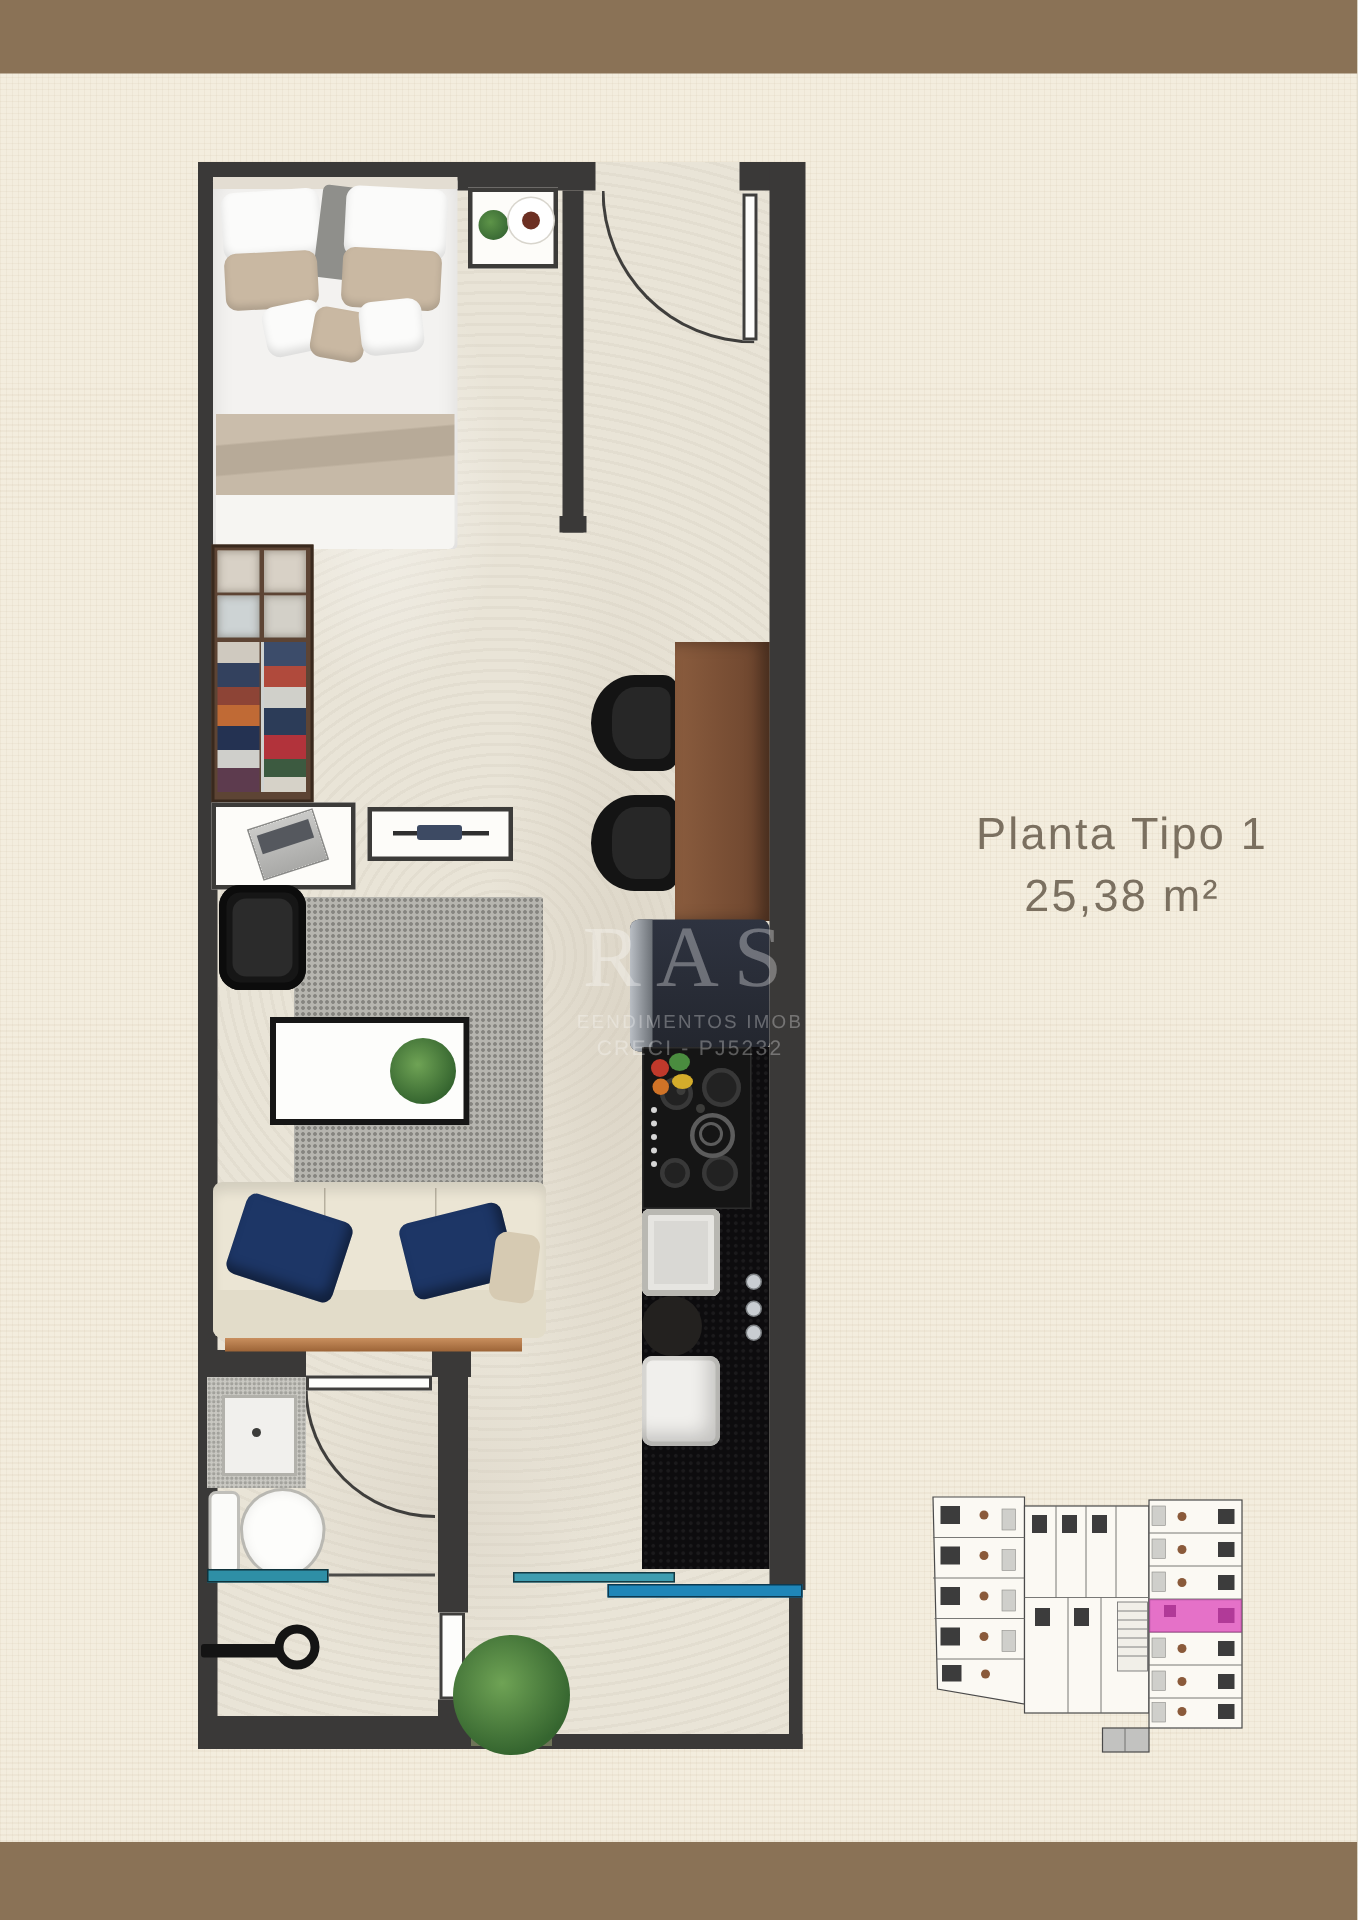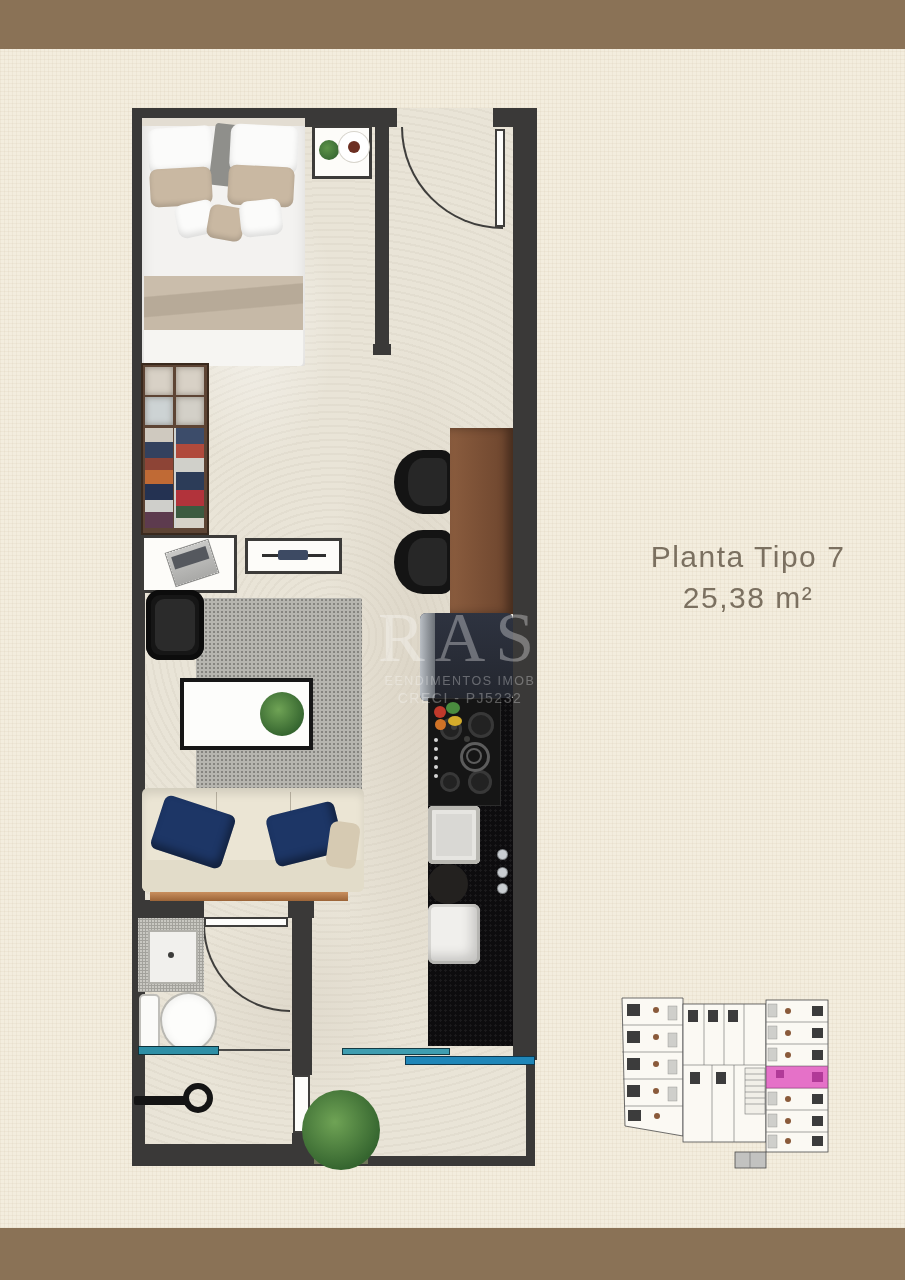--- a/index.html
+++ b/index.html
@@ -77,21 +77,21 @@
   .tank{left:9px;top:888px;width:21px;height:56px;background:#fbfbf9;border:2px solid #c0bfba;border-radius:5px;box-sizing:border-box;}
   .toilet{left:30px;top:886px;width:57px;height:60px;background:#fdfdfb;border:2px solid #b9b8b2;border-radius:50% 50% 50% 50%/46% 46% 54% 54%;box-sizing:border-box;box-shadow:inset 0 0 8px rgba(0,0,0,.08);}
   .bglass{left:8px;top:940px;width:81px;height:9px;background:#2e8fa6;border:1px solid #0f333c;box-sizing:border-box;}
   .bline{left:89px;top:943px;width:71px;height:2px;background:#4c4b49;}
   .sh-arm{left:4px;top:990px;width:53px;height:9px;background:#141414;border-radius:2px;}
   .sh-head{left:53px;top:977px;width:30px;height:30px;border:6px solid #141414;border-radius:50%;box-sizing:border-box;background:transparent;}
   .potplant{border-radius:50%;background:radial-gradient(circle at 42% 40%, #6fa355, #35652f 72%);
      box-shadow: 18px 6px 0 -14px #3f7a39, -16px 10px 0 -13px #356b31, 6px -16px 0 -14px #49844０;}
   
   .wm{left:248px;top:500px;width:164px;text-align:center;color:rgba(255,255,255,.32);pointer-events:none;}
-  .wm .l1{font-family:"Liberation Serif", serif;font-size:70px;letter-spacing:10px;line-height:64px;}
+  .wm .l1{font-family:"Liberation Serif", serif;font-size:58px;letter-spacing:10px;line-height:64px;}
   .wm .l2{font-size:12.5px;letter-spacing:1.5px;margin-top:4px;color:rgba(255,255,255,.30);}
   .wm .l3{font-size:14px;letter-spacing:1.5px;margin-top:2px;color:rgba(255,255,255,.30);}
   
   .info{left:590px;top:540px;width:316px;text-align:center;color:#7b7060;}
   .info .title{font-size:30px;letter-spacing:1.5px;}
   .info .lbl{font-size:30px;letter-spacing:1.5px;margin-top:47px;}
   .info .val{font-size:30px;letter-spacing:1.5px;margin-top:7px;}
 </style>
 </head>
 <body>
@@ -248,21 +248,21 @@
     <div class="abs potplant" style="left:172px;top:984px;width:78px;height:80px"></div>
 
     <div class="abs wm">
       <div class="l1">RAS</div>
       <div class="l2">EENDIMENTOS IMOB</div>
       <div class="l3">CRECI - PJ5232</div>
     </div>
   </div>
 
   <div class="abs info">
-    <div class="title">Planta Tipo 7</div>
+    <div class="title">Planta Tipo 1</div>
     <div class="val">25,38 m²</div>
   </div>
 
   <svg class="abs" style="left:616px;top:990px" width="230" height="184" viewBox="0 0 230 184">
     <g stroke="#4a4a4a" stroke-width="0.8" fill="#fbf9f3">
       <polygon points="6,8 67,8 67,146 9,136"></polygon>
       <rect x="67" y="14" width="83" height="138"></rect>
       <rect x="150" y="10" width="62" height="152"></rect>
       <rect x="119" y="162" width="31" height="16" fill="#c2c2c0"></rect>
     </g>

